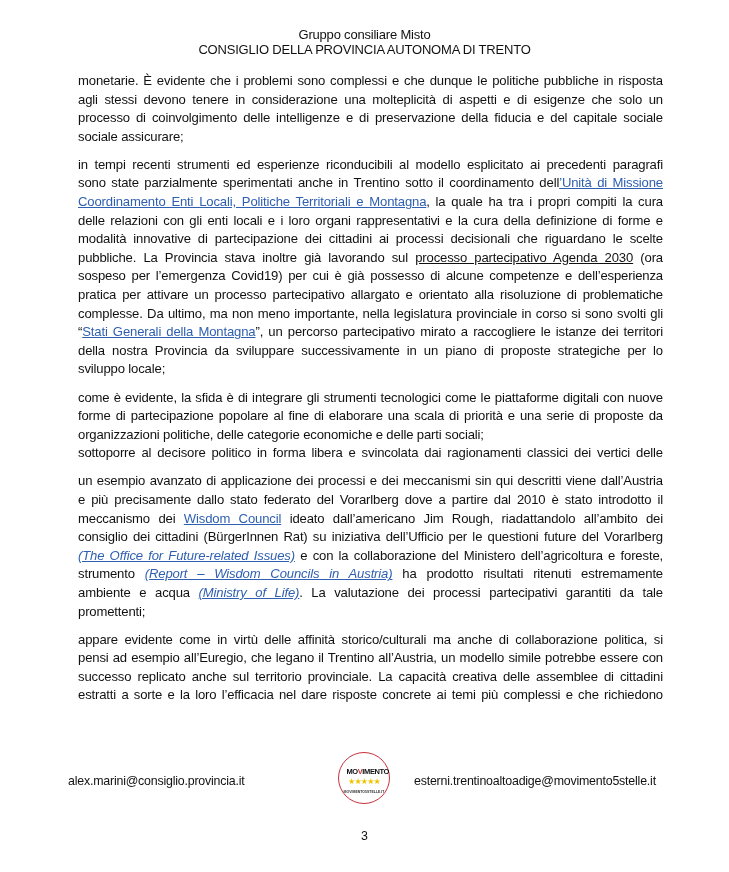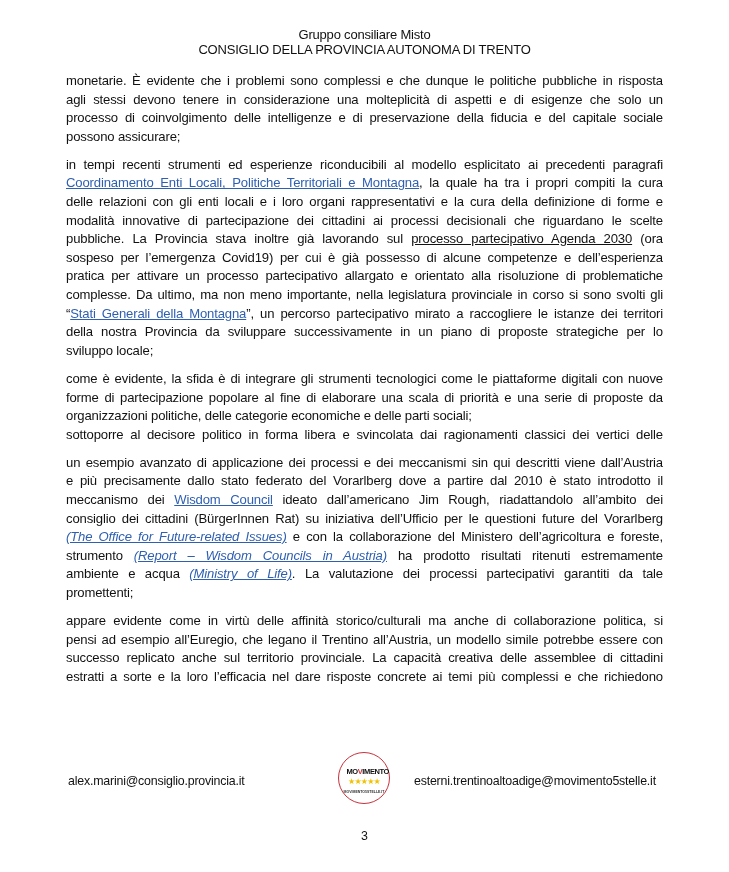--- a/index.html
+++ b/index.html
@@ -3,21 +3,21 @@
 <meta charset="utf-8">
 <style>
   html, body { margin: 0; padding: 0; background: #ffffff; }
   body { width: 729px; height: 872px; position: relative; overflow: hidden;
          font-family: "Liberation Sans", sans-serif; color: #111111; }
   .header { position: absolute; top: 28px; left: 0; width: 729px; text-align: center;
             font-size: 13px; line-height: 14.5px; letter-spacing: -0.2px; }
   .body-text { position: absolute; top: 72px; left: 66px; width: 597px;
                font-size: 13.1px; line-height: 18.6px; letter-spacing: -0.15px; }
   .para { margin: 0 0 9.5px 0; }
-  .line { display: block; text-align: justify; text-align-last: justify; white-space: nowrap; height: 18.6px; }
+  .line { display: block; text-align: justify; text-align-last: justify; white-space: nowrap; height: 18.6px; margin-left: 12px; }
   .line.last { text-align-last: left; }
   .link { color: #2e5fb0; text-decoration: underline; text-decoration-color: #2e5fb0; }
   .link-italic { color: #2e5fb0; font-style: italic; text-decoration: underline; }
   .plain-underline { text-decoration: underline; }
   .footer { position: absolute; top: 752px; left: 0; width: 729px; height: 70px; }
   .email-left { position: absolute; left: 68px; top: 22px; font-size: 12.4px; letter-spacing: -0.2px; }
   .email-right { position: absolute; left: 414px; top: 22px; font-size: 12.4px; letter-spacing: -0.2px; }
   .logo { position: absolute; left: 338px; top: 0; width: 52px; height: 52px; border-radius: 50%;
           border: 1.5px solid #c8323c; background: #fff; box-sizing: border-box; }
   .logo-title { position: absolute; top: 14px; left: 0; width: 100%; text-align: right;
@@ -36,25 +36,26 @@
   <div>Gruppo consiliare Misto</div>
   <div>CONSIGLIO DELLA PROVINCIA AUTONOMA DI TRENTO</div>
 </div>
 
 <div class="body-text">
 
   <div class="para">
     <span class="line" style="display: block; white-space: nowrap;"><span style="white-space: nowrap;">monetarie. È evidente che i problemi sono complessi e che dunque le politiche pubbliche in risposta</span></span>
     <span class="line" style="display: block; white-space: nowrap;"><span style="white-space: nowrap;">agli stessi devono tenere in considerazione una molteplicità di aspetti e di esigenze che solo un</span></span>
     <span class="line" style="display: block; white-space: nowrap;"><span style="white-space: nowrap;">processo di coinvolgimento delle intelligenze e di preservazione della fiducia e del capitale sociale</span></span>
-    <span class="line last">possono assicurare;</span>
+    <span class="line last">sociale assicurare;</span>
   </div>
 
   <div class="para">
     <span class="line" style="display: block; white-space: nowrap;"><span style="white-space: nowrap;">in tempi recenti strumenti ed esperienze riconducibili al modello esplicitato ai precedenti paragrafi</span></span>
+    <span class="line" style="display: block; white-space: nowrap;"><span style="white-space: nowrap;"><span>sono state parzialmente sperimentati anche in Trentino sotto il coordinamento dell</span><a class="link">’Unità di Missione</a></span></span>
     <span class="line" style="display: block; white-space: nowrap;"><span style="white-space: nowrap;"><a class="link">Coordinamento Enti Locali, Politiche Territoriali e Montagna</a><span>, la quale ha tra i propri compiti la cura</span></span></span>
     <span class="line" style="display: block; white-space: nowrap;"><span style="white-space: nowrap;">delle relazioni con gli enti locali e i loro organi rappresentativi e la cura della definizione di forme e</span></span>
     <span class="line" style="display: block; white-space: nowrap;"><span style="white-space: nowrap;">modalità innovative di partecipazione dei cittadini ai processi decisionali che riguardano le scelte</span></span>
     <span class="line" style="display: block; white-space: nowrap;"><span style="white-space: nowrap;"><span>pubbliche. La Provincia stava inoltre già lavorando sul </span><a class="plain-underline">processo partecipativo Agenda 2030</a><span> (ora</span></span></span>
     <span class="line" style="display: block; white-space: nowrap;"><span style="white-space: nowrap;">sospeso per l’emergenza Covid19) per cui è già possesso di alcune competenze e dell’esperienza</span></span>
     <span class="line" style="display: block; white-space: nowrap;"><span style="white-space: nowrap;">pratica per attivare un processo partecipativo allargato e orientato alla risoluzione di problematiche</span></span>
     <span class="line" style="display: block; white-space: nowrap;"><span style="white-space: nowrap;">complesse. Da ultimo, ma non meno importante, nella legislatura provinciale in corso si sono svolti gli</span></span>
     <span class="line" style="display: block; white-space: nowrap;"><span style="white-space: nowrap;"><span>“</span><a class="link">Stati Generali della Montagna</a><span>”, un percorso partecipativo mirato a raccogliere le istanze dei territori</span></span></span>
     <span class="line" style="display: block; white-space: nowrap;"><span style="white-space: nowrap;">della nostra Provincia da sviluppare successivamente in un piano di proposte strategiche per lo</span></span>
     <span class="line last">sviluppo locale;</span>

